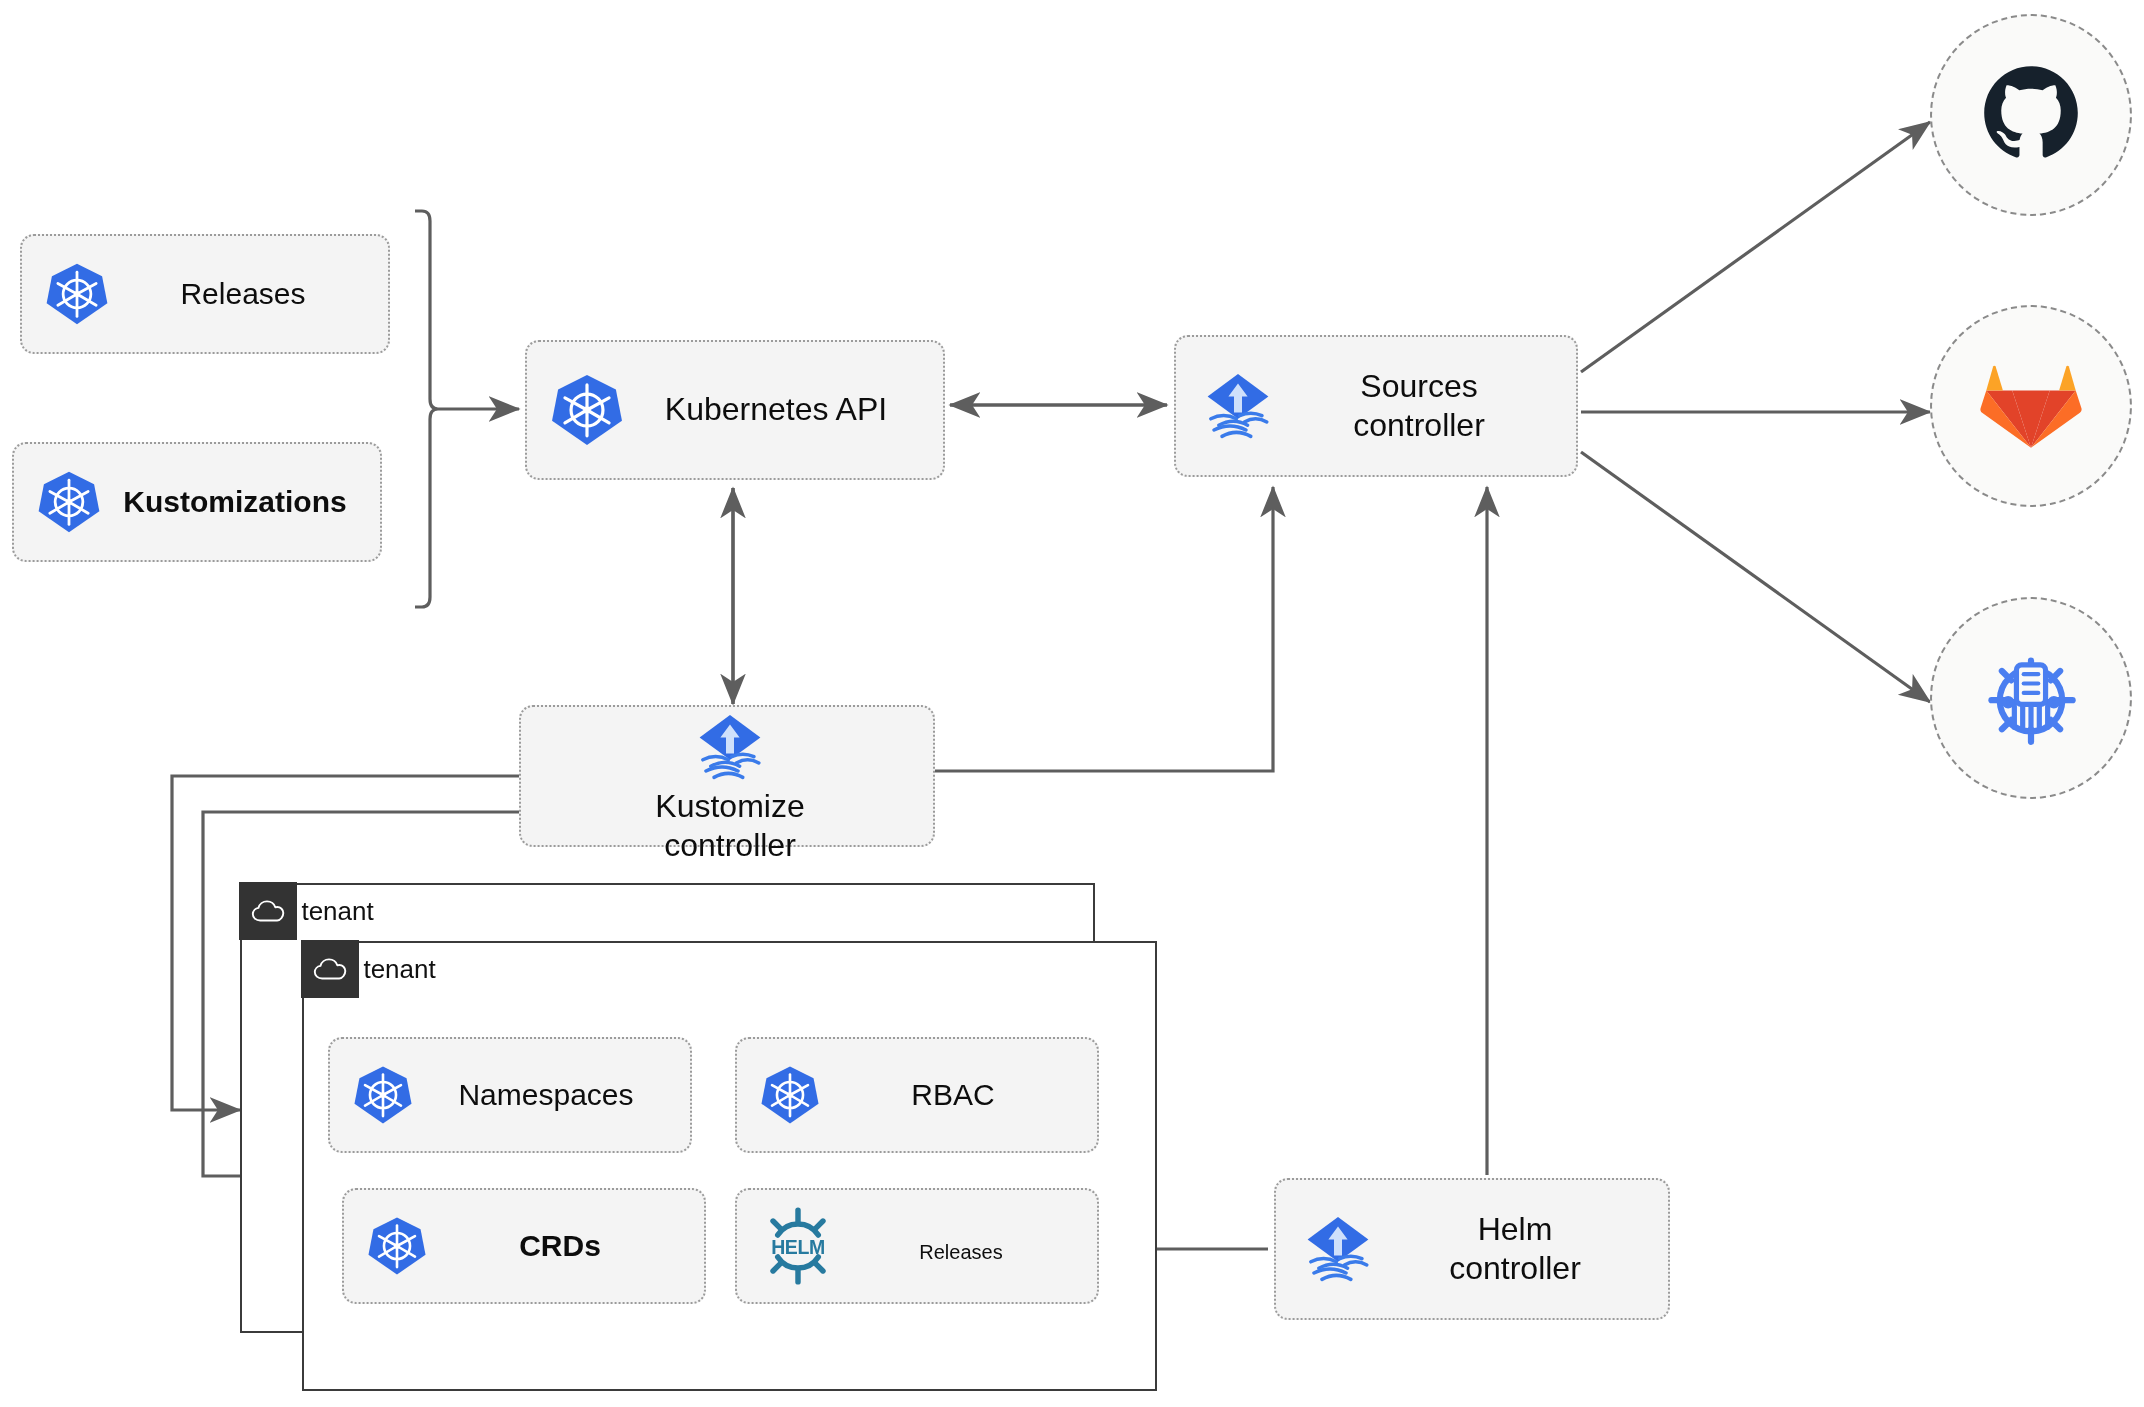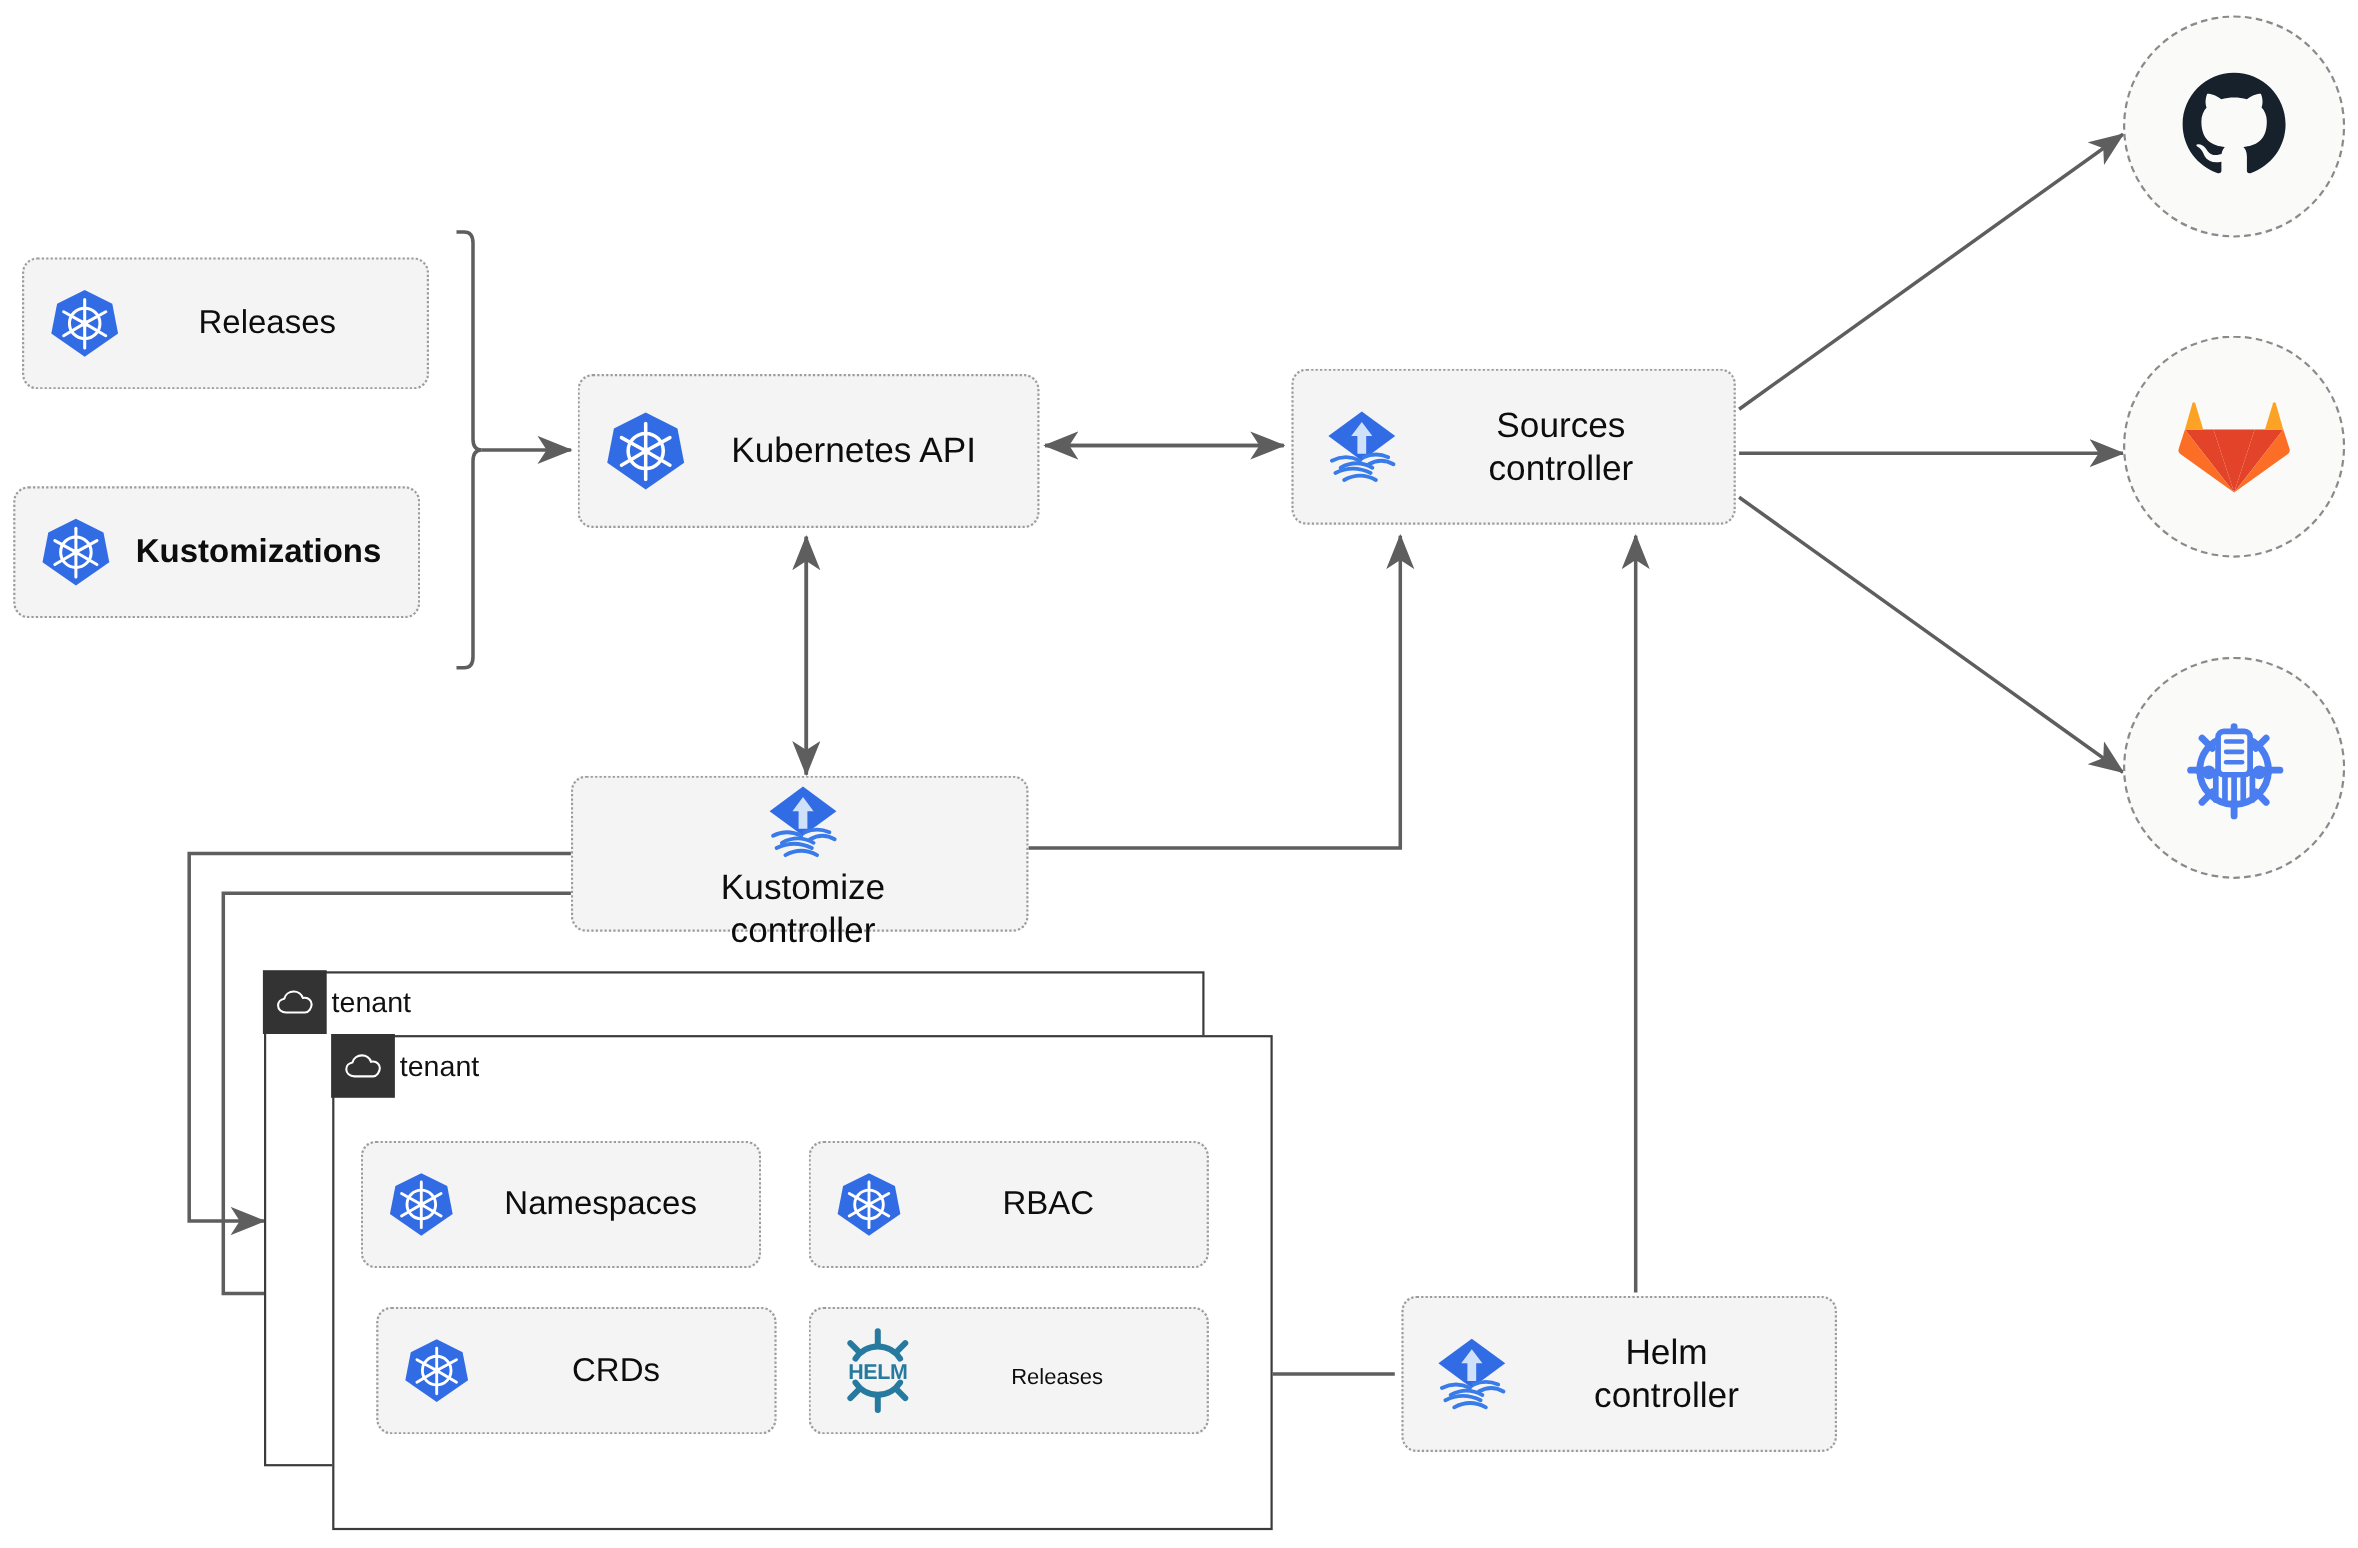--- a/index.html
+++ b/index.html
@@ -266,21 +266,21 @@
           <line x1="50" y1="50" x2="50" y2="17"></line>
             <line x1="50" y1="50" x2="79" y2="34"></line>
           <line x1="50" y1="50" x2="79" y2="67"></line>
             <line x1="50" y1="50" x2="50" y2="84"></line>
           <line x1="50" y1="50" x2="21" y2="67"></line>
             <line x1="50" y1="50" x2="21" y2="34"></line>
         </g>
         <circle cx="50" cy="50" r="4.6" fill="#ffffff"></circle>
       </svg>
     </span>
-    <span class="lbl" style="font-size:30px;">CRDs</span>
+    <span class="lbl" style="font-size:30px;font-weight:bold;">CRDs</span>
   </div>
 
   <div class="card" style="left:735px;top:1188px;width:364px;height:116px;padding:0 12px 0 22px;">
     <span class="ico">
       <svg width="78" height="78" viewBox="0 0 100 100" aria-hidden="true">
         <g stroke="#277a9f" stroke-width="7" fill="none" stroke-linecap="round">
           <path d="M24,36 A31,31 0 0 1 76,36"></path>
           <path d="M24,64 A31,31 0 0 0 76,64"></path>
           <line x1="50" y1="4" x2="50" y2="20"></line>
           <line x1="50" y1="80" x2="50" y2="96"></line>

